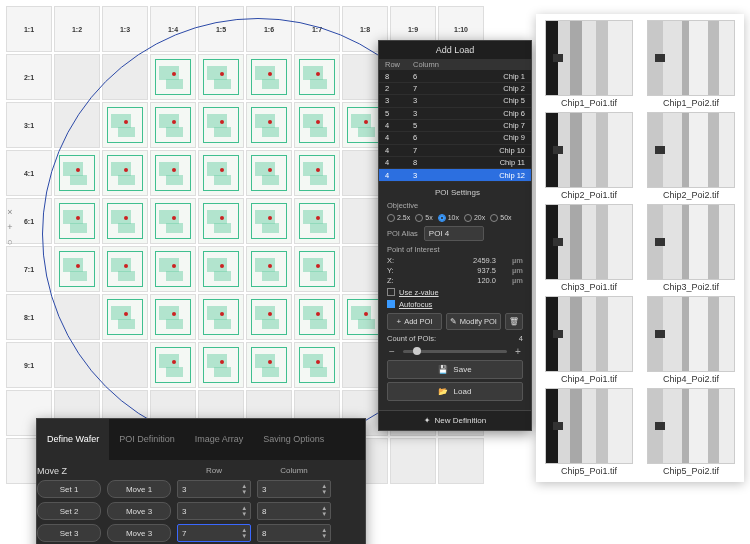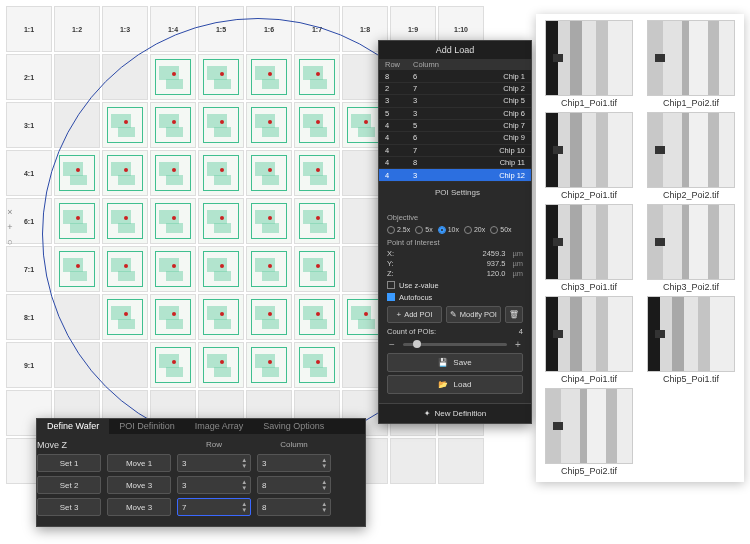--- a/index.html
+++ b/index.html
@@ -16,53 +16,53 @@
   .chip-inner::before { left:3px; top:6px; width:60%; height:40%; opacity:.5; }
   .chip-inner::after { left:30%; top:55%; width:50%; height:30%; opacity:.5; }
   .chip-dot { position:absolute; left:48%; top:38%; width:4px; height:4px; background:#c22; border-radius:50%; }
   .wafer-circle { position:absolute; left:36px; top:12px; width:432px; height:432px; border:1.5px solid #2c4aa8; border-radius:50%; pointer-events:none; }
   .wafer-tools { position:absolute; left:-2px; top:200px; display:flex; flex-direction:column; gap:3px; font-size:9px; color:#888; }
   .wafer-tools span { width:12px; height:12px; display:flex; align-items:center; justify-content:center; }
 
   
   .define-panel { position:absolute; left:36px; top:418px; width:330px; background:#2a2a2a; color:#ddd; box-shadow:0 3px 12px rgba(0,0,0,.4); border:1px solid #444; font-size:9px; }
   .define-tabs { display:flex; background:#1a1a1a; }
-  .define-tabs .tab { padding:2px 10px; color:#888; cursor:pointer; font-size:9px; }
+  .define-tabs .tab { padding:15px 10px; color:#888; cursor:pointer; font-size:9px; }
   .define-tabs .tab.active { background:#2a2a2a; color:#fff; border-bottom:1px solid #2a2a2a; }
   .define-body { padding:6px 0; }
   .define-header-row { display:flex; gap:6px; margin-bottom:4px; }
   .define-header-row .lbl { flex:0 0 64px; } .define-header-row .sp { flex:0 0 64px; }
   .define-header-row .col { flex:0 0 74px; text-align:center; font-size:8px; color:#aaa; }
   .dr { display:flex; gap:6px; margin-bottom:4px; align-items:center; }
   .dr .btn, .dr .spin { height:18px; background:#3a3a3a; border:1px solid #555; color:#ddd; font-size:8px; display:flex; align-items:center; justify-content:center; border-radius:2px; }
-  .dr .btn { flex:0 0 64px; cursor:pointer; }
+  .dr .btn { flex:0 0 64px; cursor:pointer;border-radius:8px; }
   .dr .spin { flex:0 0 74px; justify-content:space-between; padding:0 4px; }
   .spin .arr { font-size:7px; color:#aaa; line-height:6px; }
   .spin.hl { border-color:#3a68ff; }
 
   
   .chip-panel { position:absolute; left:378px; top:40px; width:154px; background:#2a2a2a; color:#ddd; box-shadow:0 3px 12px rgba(0,0,0,.45); border:1px solid #444; font-size:8px; display:flex; flex-direction:column; }
   .cp-title { text-align:center; padding:4px; background:#1f1f1f; font-size:9px; }
   .cp-row-hdr, .cp-row { display:flex; font-size:7.5px; padding:1.2px 6px; }
   .cp-row-hdr { background:#333; color:#aaa; }
   .cp-col1 { flex:0 0 28px; } .cp-col2 { flex:0 0 28px; } .cp-col3 { flex:1; text-align:right; }
   .cp-row { background:#222; border-bottom:1px solid #2e2e2e; }
   .cp-row.sel { background:#2c6fe0; color:#fff; }
 
   .cp-sec { padding:6px 8px; }
-  .cp-lbl { color:#ccc; font-size:8px; margin-bottom:16px;padding-left:48px; }
+  .cp-lbl { color:#ccc; font-size:8px; margin-bottom:4px;padding-left:48px; }
   .cp-sublbl { color:#aaa; font-size:7.5px; margin:4px 0 2px; }
   .cp-radios { display:flex; gap:5px; align-items:center; margin:4px 0; }
   .cp-radio { display:flex; align-items:center; gap:2px; font-size:7px; color:#ccc; }
   .cp-radio .dot { width:8px; height:8px; border:1px solid #888; border-radius:50%; display:inline-block; }
   .cp-radio.on .dot { border-color:#3a9aff; box-shadow:inset 0 0 0 2px #3a9aff; }
   .cp-input { background:#3a3a3a; border:1px solid #555; color:#ddd; padding:2px 4px; font-size:8px; border-radius:2px; width:60px; }
   .cp-kv { display:flex; justify-content:space-between; font-size:7.5px; margin:1px 0; color:#ccc; }
-  .cp-kv .unit { color:#888; margin-left:7px; }
-  .cp-chk { display:flex; align-items:center; gap:4px; font-size:7.5px; margin:3px 0; }
+  .cp-kv .unit { color:#888; margin-left:16px;font-weight:bold; }
+  .cp-chk { display:flex; align-items:center; gap:4px; font-size:7.5px; margin:3px 0;text-decoration:underline; }
   .cp-chk .box { width:8px; height:8px; border:1px solid #888; display:inline-block; }
   .cp-chk.on .box { background:#3a9aff; border-color:#3a9aff; }
   .cp-btnrow { display:flex; gap:4px; margin:4px 0; }
   .cp-btn { flex:1; background:#3a3a3a; border:1px solid #555; padding:3px 2px; font-size:7.5px; text-align:center; border-radius:2px; display:flex; align-items:center; justify-content:center; gap:3px; cursor:pointer; }
   .cp-btn .ic { font-size:8px; }
   .cp-slider-row { display:flex; align-items:center; gap:6px; margin:3px 0; }
   .cp-slider { flex:1; height:3px; background:#555; position:relative; border-radius:2px; }
   .cp-slider .thumb { position:absolute; left:10%; top:-3px; width:8px; height:8px; background:#ccc; border-radius:50%; }
   .cp-slider-row .pm { font-size:10px; color:#aaa; width:10px; text-align:center; cursor:pointer; }
   .cp-widebtn { background:#3a3a3a; border:1px solid #555; padding:4px; font-size:8px; text-align:center; border-radius:2px; margin:3px 0; display:flex; align-items:center; justify-content:center; gap:5px; cursor:pointer; }
@@ -431,20 +431,24 @@
         </div>
         <div class="cp-radio">
           <span class="dot"></span>
           <span>20x</span>
         </div>
         <div class="cp-radio">
           <span class="dot"></span>
           <span>50x</span>
         </div>
       </div>
+    <div style="display:flex;gap:6px;align-items:center;margin:3px 0;">
+      <span class="cp-sublbl" style="margin:0">POI Alias</span>
+      <input class="cp-input" value="POI 4" style="">
+    </div>
     <div class="cp-sublbl">Point of Interest</div>
     <div class="cp-kv">
         <span>X:</span>
         <span><span>2459.3</span><span class="unit">µm</span></span>
       </div>
     <div class="cp-kv">
         <span>Y:</span>
         <span><span>937.5</span><span class="unit">µm</span></span>
       </div>
     <div class="cp-kv">
@@ -521,20 +525,24 @@
     </div>
     <div class="thumb">
       <div class="thumb-img v2"></div>
       <div class="thumb-lbl">Chip3_Poi2.tif</div>
     </div>
     <div class="thumb">
       <div class="thumb-img "></div>
       <div class="thumb-lbl">Chip4_Poi1.tif</div>
     </div>
     <div class="thumb">
+      <div class="thumb-img v2"></div>
+      <div class="thumb-lbl">Chip4_Poi2.tif</div>
+    </div>
+    <div class="thumb">
       <div class="thumb-img "></div>
       <div class="thumb-lbl">Chip5_Poi1.tif</div>
     </div>
     <div class="thumb">
       <div class="thumb-img v2"></div>
       <div class="thumb-lbl">Chip5_Poi2.tif</div>
     </div>
   </div>
 
 </body></html>

